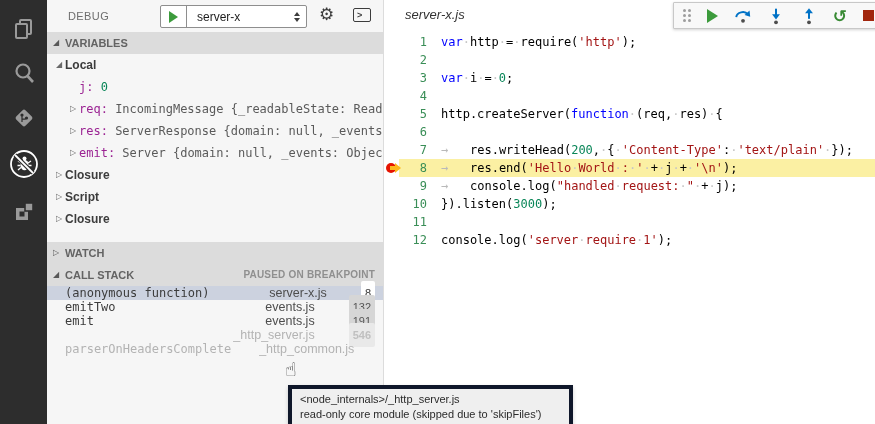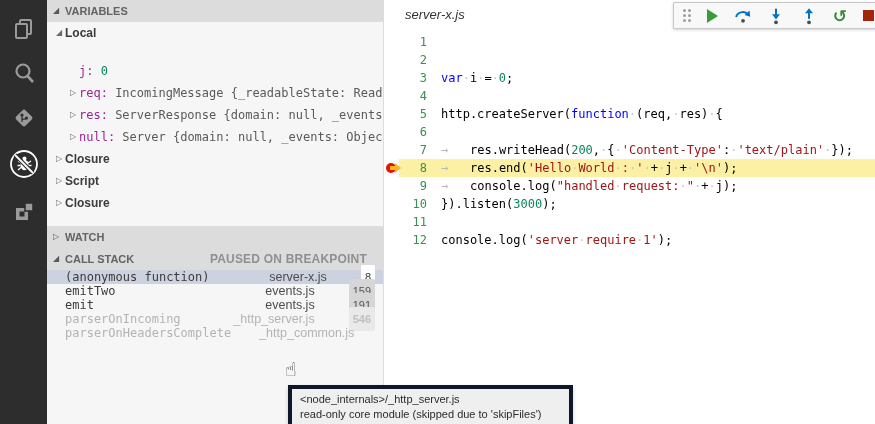--- a/index.html
+++ b/index.html
@@ -28,21 +28,21 @@
   .spin-up{ width:0;height:0;border-bottom:4px solid #3c3c3c;border-left:3.5px solid transparent;border-right:3.5px solid transparent;}
   .spin-dn{ width:0;height:0;border-top:4px solid #3c3c3c;border-left:3.5px solid transparent;border-right:3.5px solid transparent;}
   .gear{ position:absolute; left:272px; top:4px; font-size:17px; color:#3c3c3c; cursor:pointer;
          font-family:"DejaVu Sans", sans-serif; }
   .console-btn{ position:absolute; left:306px; top:8px; width:18px; height:14px;
                 border:1px solid #3c3c3c; border-radius:2px; cursor:pointer;
                 font-size:9px; line-height:12px; padding-left:3px; color:#3c3c3c; font-weight:bold; }
   .section-band{ height:22px; line-height:22px; background:#dcdcdc; display:flex; align-items:center;
                  font-size:11px; font-weight:bold; color:#636363; cursor:pointer; }
   .band-twistie{ width:12px; margin-left:6px; font-size:8px; color:#585858; font-family:"DejaVu Sans",sans-serif;}
-  .band-status{ margin-left:auto; margin-right:16px; font-size:12px; font-weight:bold; color:#8f8f8f; letter-spacing:.2px;}
+  .band-status{ margin-left:auto; margin-right:8px; font-size:10px; font-weight:bold; color:#8f8f8f; letter-spacing:.2px;}
   .spacer12{ height:12px; }
   
   .tree-row{ height:22px; line-height:22px; display:flex; align-items:center;
              font-family:"DejaVu Sans Mono", monospace; font-size:12px; color:#424242; cursor:pointer; }
   .tw{ font-size:8px; color:#6a6a6a; width:12px; text-align:center; font-family:"DejaVu Sans",sans-serif; flex:none;}
   .scope-label{ font-family:"Liberation Sans",sans-serif; font-weight:bold; font-size:12px; color:#3c3c3c; }
   .var-name{ color:#9b2493; }
   .v-number{ color:#098658; }
   .v-object{ color:#5a5a5a; }
   .tree-row .val-clip{ white-space:nowrap; overflow:hidden; flex:1; }
@@ -135,45 +135,60 @@
     <div class="ab-icon" style="top:198px">
       <svg width="26" height="28" viewBox="0 0 26 28">
         <rect x="5" y="10" width="12" height="12" fill="#9a9a9a"></rect>
         <rect x="8.5" y="13.5" width="5" height="5" fill="#2d2d2d"></rect>
         <rect x="14" y="5" width="8" height="8" fill="#9a9a9a" stroke="#2d2d2d" stroke-width="1.6"></rect>
       </svg>
     </div>
   </div>
 
   <div class="sidebar">
+    <div class="debug-header">
+      <span class="debug-title">DEBUG</span>
+      <div class="launch-box">
+        <div class="launch-play">
+            <span class="tri-green"></span>
+          </div>
+        <span class="launch-name">server-x</span>
+        <div class="spinner">
+            <span class="spin-up"></span>
+            <span class="spin-dn"></span>
+          </div>
+      </div>
+      <span class="gear">⚙</span>
+      <div class="console-btn">&gt;</div>
+    </div>
 
     <div class="section-band">
       <span class="band-twistie">◢</span>
       <span>VARIABLES</span>
     </div>
     <div id="variables-rows">
         <div class="tree-row" style="padding-left: 6px;">
           <span class="tw">◢</span>
           <span class="scope-label">Local</span>
         </div>
-        <div class="tree-row" style="padding-left: 20px; margin-top: 16px;">
+        <div class="tree-row" style="padding-left: 20px;">
           <span class="tw"></span>
           <span class="val-clip"><span class="var-name">j: </span><span class="v-number">0</span></span>
         </div>
         <div class="tree-row" style="padding-left: 20px;">
           <span class="tw">▷</span>
           <span class="val-clip"><span class="var-name">req: </span><span class="v-object">IncomingMessage {_readableState: Readabl…</span></span>
         </div>
         <div class="tree-row" style="padding-left: 20px;">
           <span class="tw">▷</span>
           <span class="val-clip"><span class="var-name">res: </span><span class="v-object">ServerResponse {domain: null, _events: O…</span></span>
         </div>
         <div class="tree-row" style="padding-left: 20px;">
           <span class="tw">▷</span>
-          <span class="val-clip"><span class="var-name">null: </span><span class="v-object">Server {domain: null, _events: Object, …</span></span>
+          <span class="val-clip"><span class="var-name">emit: </span><span class="v-object">Server {domain: null, _events: Object, …</span></span>
         </div>
         <div class="tree-row" style="padding-left: 6px;">
           <span class="tw">▷</span>
           <span class="scope-label">Closure</span>
         </div>
         <div class="tree-row" style="padding-left: 6px;">
           <span class="tw">▷</span>
           <span class="scope-label">Script</span>
         </div>
         <div class="tree-row" style="padding-left: 6px;">
@@ -196,29 +211,28 @@
     </div>
     <div id="stack-rows">
         <div class="stack-row selected">
           <span class="fn">(anonymous function)</span>
           <span class="file">server-x.js</span>
           <span class="lnbadge">8</span>
         </div>
         <div class="stack-row">
           <span class="fn">emitTwo</span>
           <span class="file">events.js</span>
-          <span class="lnbadge">159</span>
+          <span class="lnbadge">132</span>
         </div>
         <div class="stack-row">
           <span class="fn">emit</span>
           <span class="file">events.js</span>
           <span class="lnbadge">191</span>
         </div>
         <div class="stack-row disabled">
-          <span class="fn">parserOnIncoming</span>
           <span class="file">_http_server.js</span>
           <span class="lnbadge">546</span>
         </div>
         <div class="stack-row disabled">
           <span class="fn">parserOnHeadersComplete</span>
           <span class="file">_http_common.js</span>
           <span class="lnbadge">99</span>
         </div>
       </div>
   </div>
@@ -261,21 +275,21 @@
       </div>
       <div class="tb-btn">
           <span class="restart-glyph">↺</span>
         </div>
       <div class="tb-btn">
           <span class="stop-sq"></span>
         </div>
     </div>
 
     <div class="code" id="code-lines">
-        <div class="cl"><span class="glyph"></span><span class="ln">1</span></div>
+        <div class="cl"><span class="glyph"></span><span class="ln">1</span><span><span class="tok-kw">var</span><span class="tok-ws">·</span><span class="tok-pl">http</span><span class="tok-ws">·</span><span class="tok-pl">=</span><span class="tok-ws">·</span><span class="tok-pl">require(</span><span class="tok-str">'http'</span><span class="tok-pl">);</span></span></div>
         <div class="cl"><span class="glyph"></span><span class="ln">2</span><span></span></div>
         <div class="cl"><span class="glyph"></span><span class="ln">3</span><span><span class="tok-kw">var</span><span class="tok-ws">·</span><span class="tok-pl">i</span><span class="tok-ws">·</span><span class="tok-pl">=</span><span class="tok-ws">·</span><span class="tok-num">0</span><span class="tok-pl">;</span></span></div>
         <div class="cl"><span class="glyph"></span><span class="ln">4</span><span></span></div>
         <div class="cl"><span class="glyph"></span><span class="ln">5</span><span><span class="tok-pl">http.createServer(</span><span class="tok-kw">function</span><span class="tok-ws">·</span><span class="tok-pl">(req,</span><span class="tok-ws">·</span><span class="tok-pl">res)</span><span class="tok-ws">·</span><span class="tok-pl">{</span></span></div>
         <div class="cl"><span class="glyph"></span><span class="ln">6</span></div>
         <div class="cl"><span class="glyph"></span><span class="ln">7</span><span><span class="tok-tab">→</span><span class="tok-pl">res.writeHead(</span><span class="tok-num">200</span><span class="tok-pl">,</span><span class="tok-ws">·</span><span class="tok-pl">{</span><span class="tok-ws">·</span><span class="tok-str">'Content-Type'</span><span class="tok-pl">:</span><span class="tok-ws">·</span><span class="tok-str">'text/plain'</span><span class="tok-ws">·</span><span class="tok-pl">});</span></span></div>
         <div class="cl hl"><span class="glyph"><span class="bp-dot"></span><span class="bp-arrow-tail"></span><span class="bp-arrow-head"></span></span><span class="ln">8</span><span><span class="tok-tab">→</span><span class="tok-pl">res.end(</span><span class="tok-str">'Hello</span><span class="tok-ws">·</span><span class="tok-str">World</span><span class="tok-ws">·</span><span class="tok-str">:</span><span class="tok-ws">·</span><span class="tok-str">'</span><span class="tok-ws">·</span><span class="tok-pl">+</span><span class="tok-ws">·</span><span class="tok-pl">j</span><span class="tok-ws">·</span><span class="tok-pl">+</span><span class="tok-ws">·</span><span class="tok-str">'\n'</span><span class="tok-pl">);</span></span></div>
         <div class="cl"><span class="glyph"></span><span class="ln">9</span><span><span class="tok-tab">→</span><span class="tok-pl">console.log(</span><span class="tok-str">"handled</span><span class="tok-ws">·</span><span class="tok-str">request:</span><span class="tok-ws">·</span><span class="tok-str">"</span><span class="tok-ws">·</span><span class="tok-pl">+</span><span class="tok-ws">·</span><span class="tok-pl">j</span><span class="tok-pl">);</span></span></div>
         <div class="cl"><span class="glyph"></span><span class="ln">10</span><span><span class="tok-pl">}).listen(</span><span class="tok-num">3000</span><span class="tok-pl">);</span></span></div>
         <div class="cl"><span class="glyph"></span><span class="ln">11</span><span></span></div>

